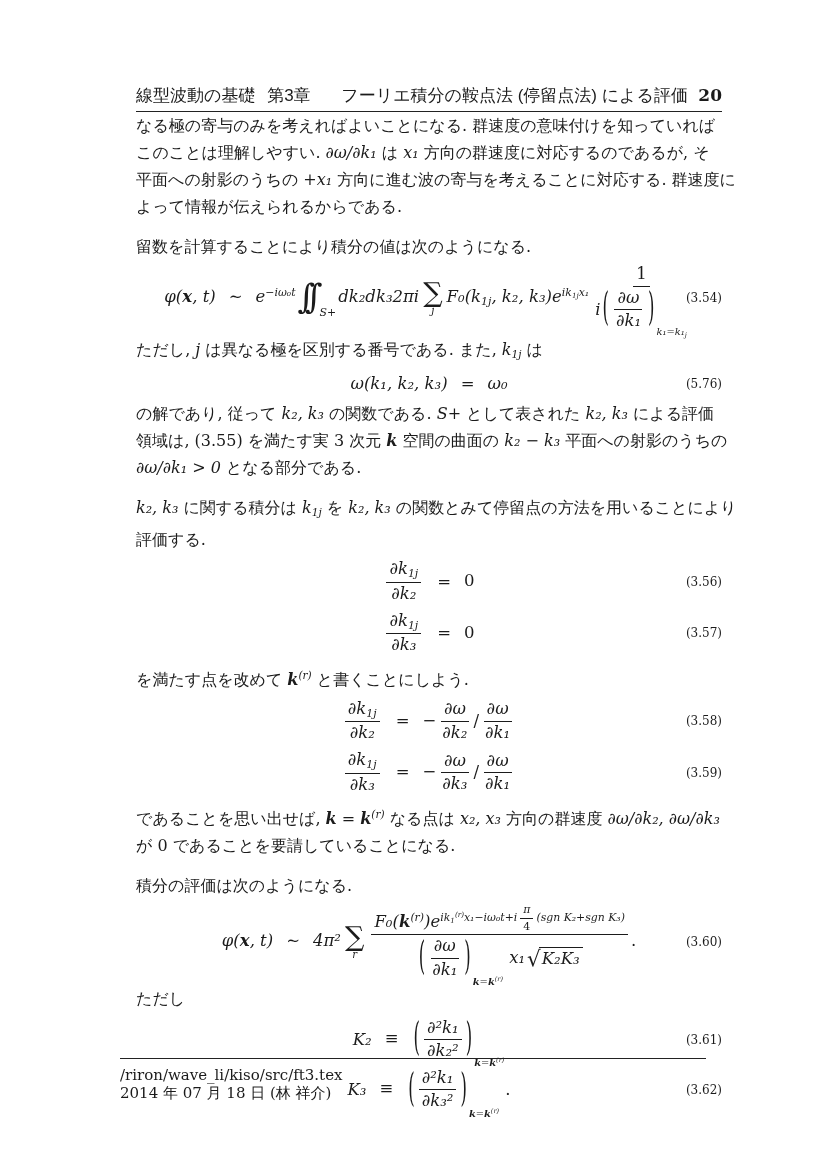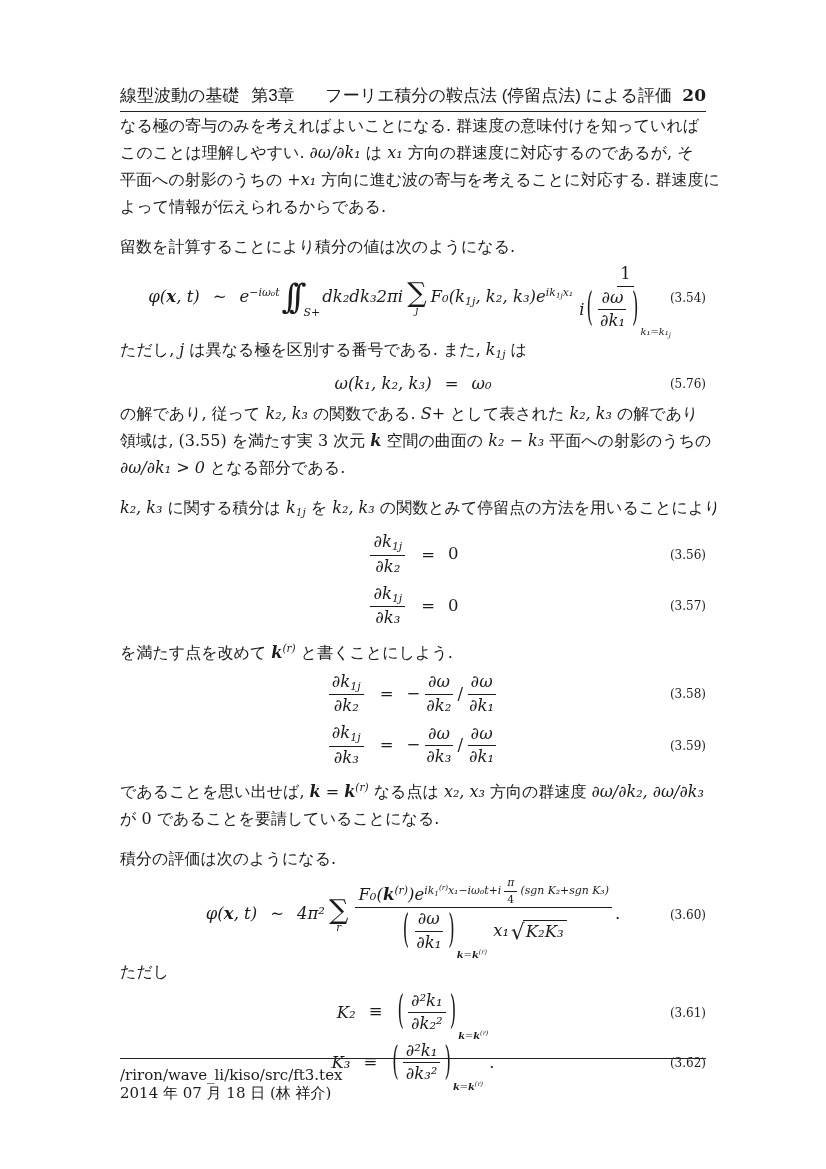--- a/index.html
+++ b/index.html
@@ -1,18 +1,18 @@
 <!DOCTYPE html>
 <html><head>
 <meta charset="utf-8">
 <style>
   html,body{margin:0;padding:0;background:#ffffff;}
   .page{position:relative;width:826px;height:1169px;background:#ffffff;color:#1b1b1b;
         font-family:"DejaVu Serif","DejaVu Sans",serif;overflow:hidden;}
-  .content{position:absolute;left:120px;top:0;width:586px;}
+  .content{position:absolute;left:136px;top:0;width:586px;}
 
   
   .header{display:flex;justify-content:space-between;align-items:baseline;margin-top:84px;
           font-family:"Liberation Sans","DejaVu Sans",sans-serif;font-size:17px;line-height:22px;}
   .h-chapter{margin-left:7px;}
   .h-title{margin-left:26px;}
   .h-page{font-family:"DejaVu Serif",serif;font-weight:bold;font-size:17px;}
   .hrule{border-bottom:1.4px solid #222;margin-top:4px;}
 
   
@@ -118,27 +118,28 @@
     <div class="para">
       <div class="pline"><span class="rn r">ただし, </span><span class="rn m">j</span><span class="rn r"> は異なる極を区別する番号である. また, </span><span class="rn m">k</span><span class="rn sub">1j</span><span class="rn r"> は</span></div>
     </div>
 
     <div class="eqrow">
       <div class="eqc"><span class="rn m">ω(k₁, k₂, k₃)</span><span class="rn rel">=</span><span class="rn m">ω₀</span></div>
       <span class="eqno">(5.76)</span>
     </div>
 
     <div class="para">
-      <div class="pline"><span class="rn r">の解であり, 従って </span><span class="rn m">k₂, k₃</span><span class="rn r"> の関数である. </span><span class="rn m">S+</span><span class="rn r"> として表された </span><span class="rn m">k₂, k₃</span><span class="rn r"> の解であり</span></div>
+      <div class="pline"><span class="rn r">の解であり, 従って </span><span class="rn m">k₂, k₃</span><span class="rn r"> の関数である. </span><span class="rn m">S+</span><span class="rn r"> として表された </span><span class="rn m">k₂, k₃</span><span class="rn r"> による評価</span></div>
       <div class="pline"><span class="rn r">領域は, (3.55) を満たす実 3 次元 </span><span class="rn mb">k</span><span class="rn r"> 空間の曲面の </span><span class="rn m">k₂ − k₃</span><span class="rn r"> 平面への射影のうちの</span></div>
       <div class="pline"><span class="rn m">∂ω/∂k₁ &gt; 0</span><span class="rn r"> となる部分である.</span></div>
     </div>
 
     <div class="para gap">
       <div class="pline"><span class="rn m">k₂, k₃</span><span class="rn r"> に関する積分は </span><span class="rn m">k</span><span class="rn sub">1j</span><span class="rn r"> を </span><span class="rn m">k₂, k₃</span><span class="rn r"> の関数とみて停留点の方法を用いることにより</span></div>
+      <div class="pline"><span class="rn r">評価する.</span></div>
     </div>
 
     <div class="eqrow">
       <div class="eqc"><span class="frac">
             <span class="num"><span class="rn m">∂k</span><span class="rn sub">1j</span></span>
             <span class="den"><span class="rn m">∂k₂</span></span>
           </span><span class="rn rel">=</span><span class="rn r">0</span></div>
       <span class="eqno">(3.56)</span>
     </div>
 

